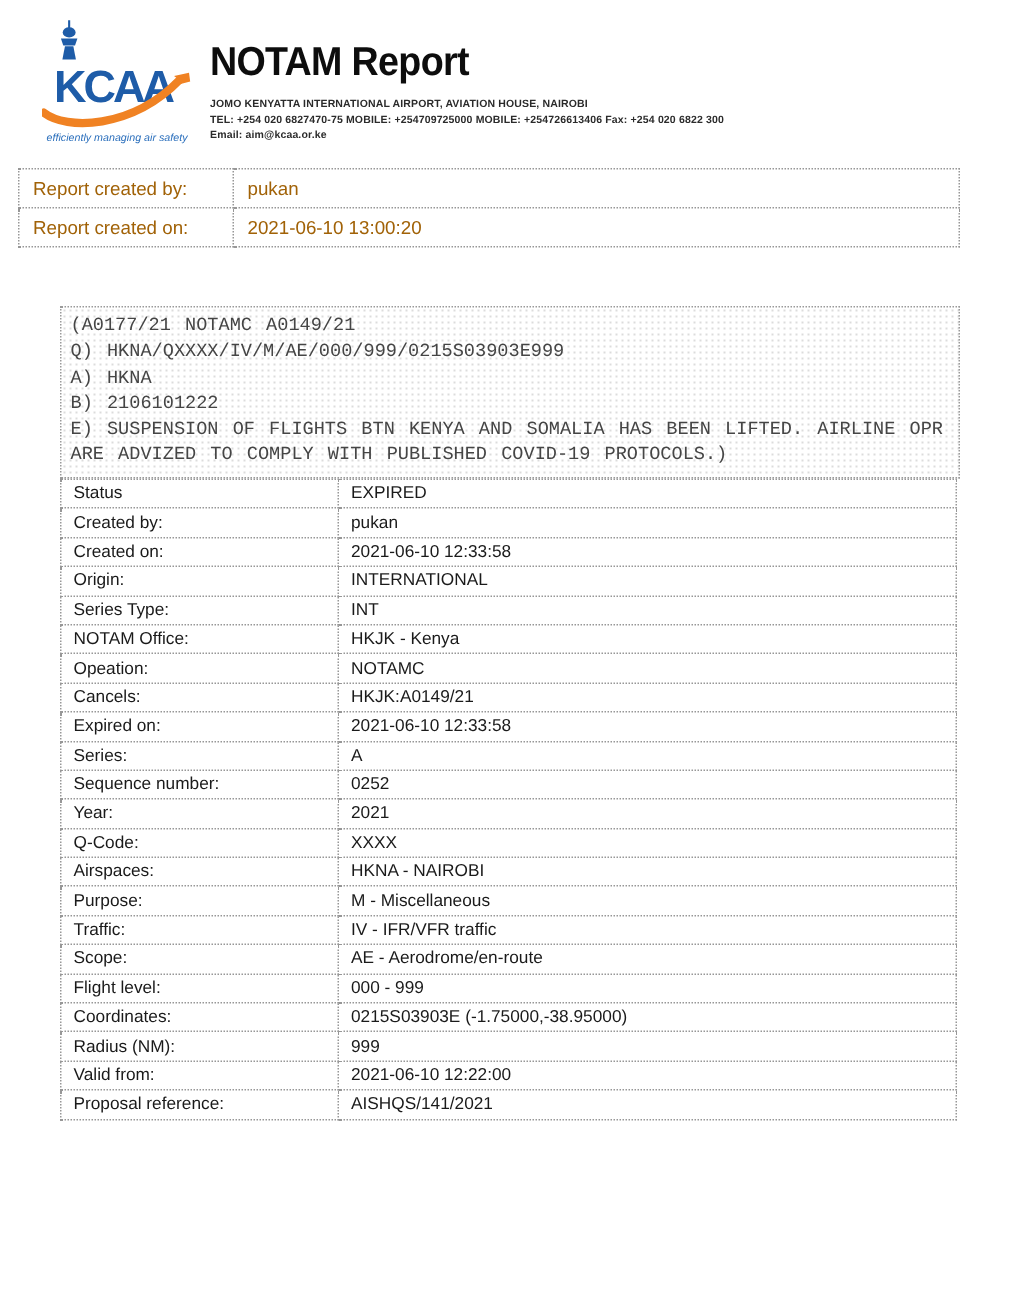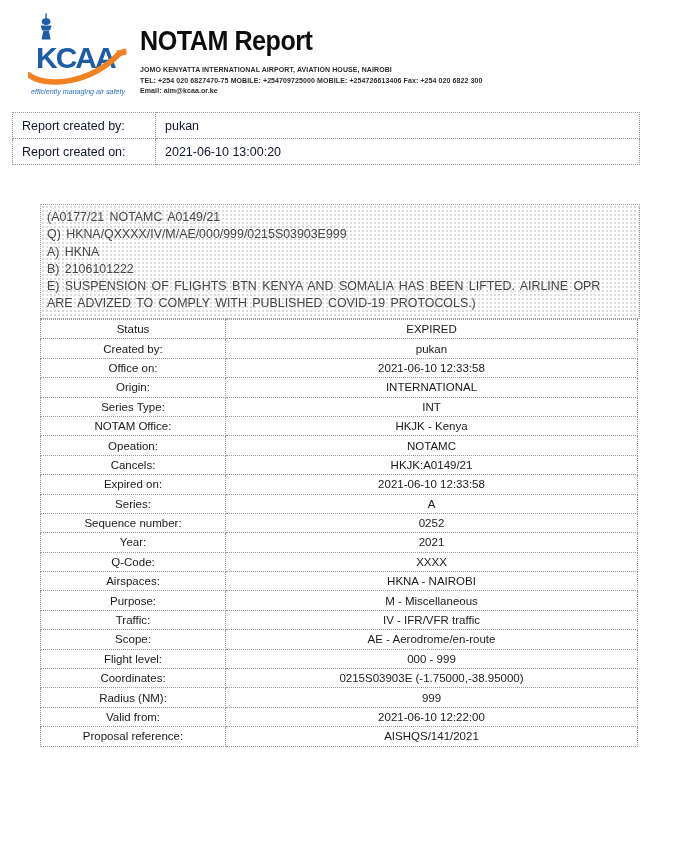--- a/index.html
+++ b/index.html
@@ -53,21 +53,21 @@
     left: 12px;
     width: 628px;
     border-collapse: collapse;
     table-layout: fixed;
   }
   .meta-table td {
     border: 1px dotted #979797;
     height: 26px;
     padding: 0 9px;
     font-size: 12.5px;
-    color: #0f172a;
+    color: #a16207;
     vertical-align: middle;
   }
   .meta-lbl { width: 143px; }
 
   
   .notam-bar {
     position: absolute;
     top: 175px;
     left: 12px;
     width: 629px;
@@ -81,39 +81,38 @@
   }
 
   
   .notam-box {
     position: absolute;
     top: 204px;
     left: 40px;
     width: 600px;
     border: 1px dotted #9a9a9a;
     padding: 4px 6px 5px 6px;
-    font-family: Liberation Sans, sans-serif;
+    font-family: Liberation Mono, monospace;
     font-size: 12.4px;
     line-height: 17.3px;
     color: #454545;
     word-spacing: 2px;
     background-image: radial-gradient(circle, #dcdcdc 0.8px, rgba(0,0,0,0) 0.9px);
     background-size: 4px 4px;
   }
   .notam-box .mline { white-space: nowrap; }
 
   
   .details-table {
     position: absolute;
     top: 319px;
     left: 40px;
     width: 598px;
     border-collapse: collapse;
     table-layout: fixed;
-    text-align: center;
   }
   .details-table td {
     border: 1px dotted #979797;
     height: 19.4px;
     padding: 0 8px;
     font-size: 11.5px;
     color: #1a1a1a;
     vertical-align: middle;
     overflow: hidden;
     white-space: nowrap;
@@ -179,21 +178,21 @@
     <tbody>
       <tr>
         <td class="det-lbl">Status</td>
         <td>EXPIRED</td>
       </tr>
       <tr>
         <td class="det-lbl">Created by:</td>
         <td>pukan</td>
       </tr>
       <tr>
-        <td class="det-lbl">Office on:</td>
+        <td class="det-lbl">Created on:</td>
         <td>2021-06-10 12:33:58</td>
       </tr>
       <tr>
         <td class="det-lbl">Origin:</td>
         <td>INTERNATIONAL</td>
       </tr>
       <tr>
         <td class="det-lbl">Series Type:</td>
         <td>INT</td>
       </tr>

